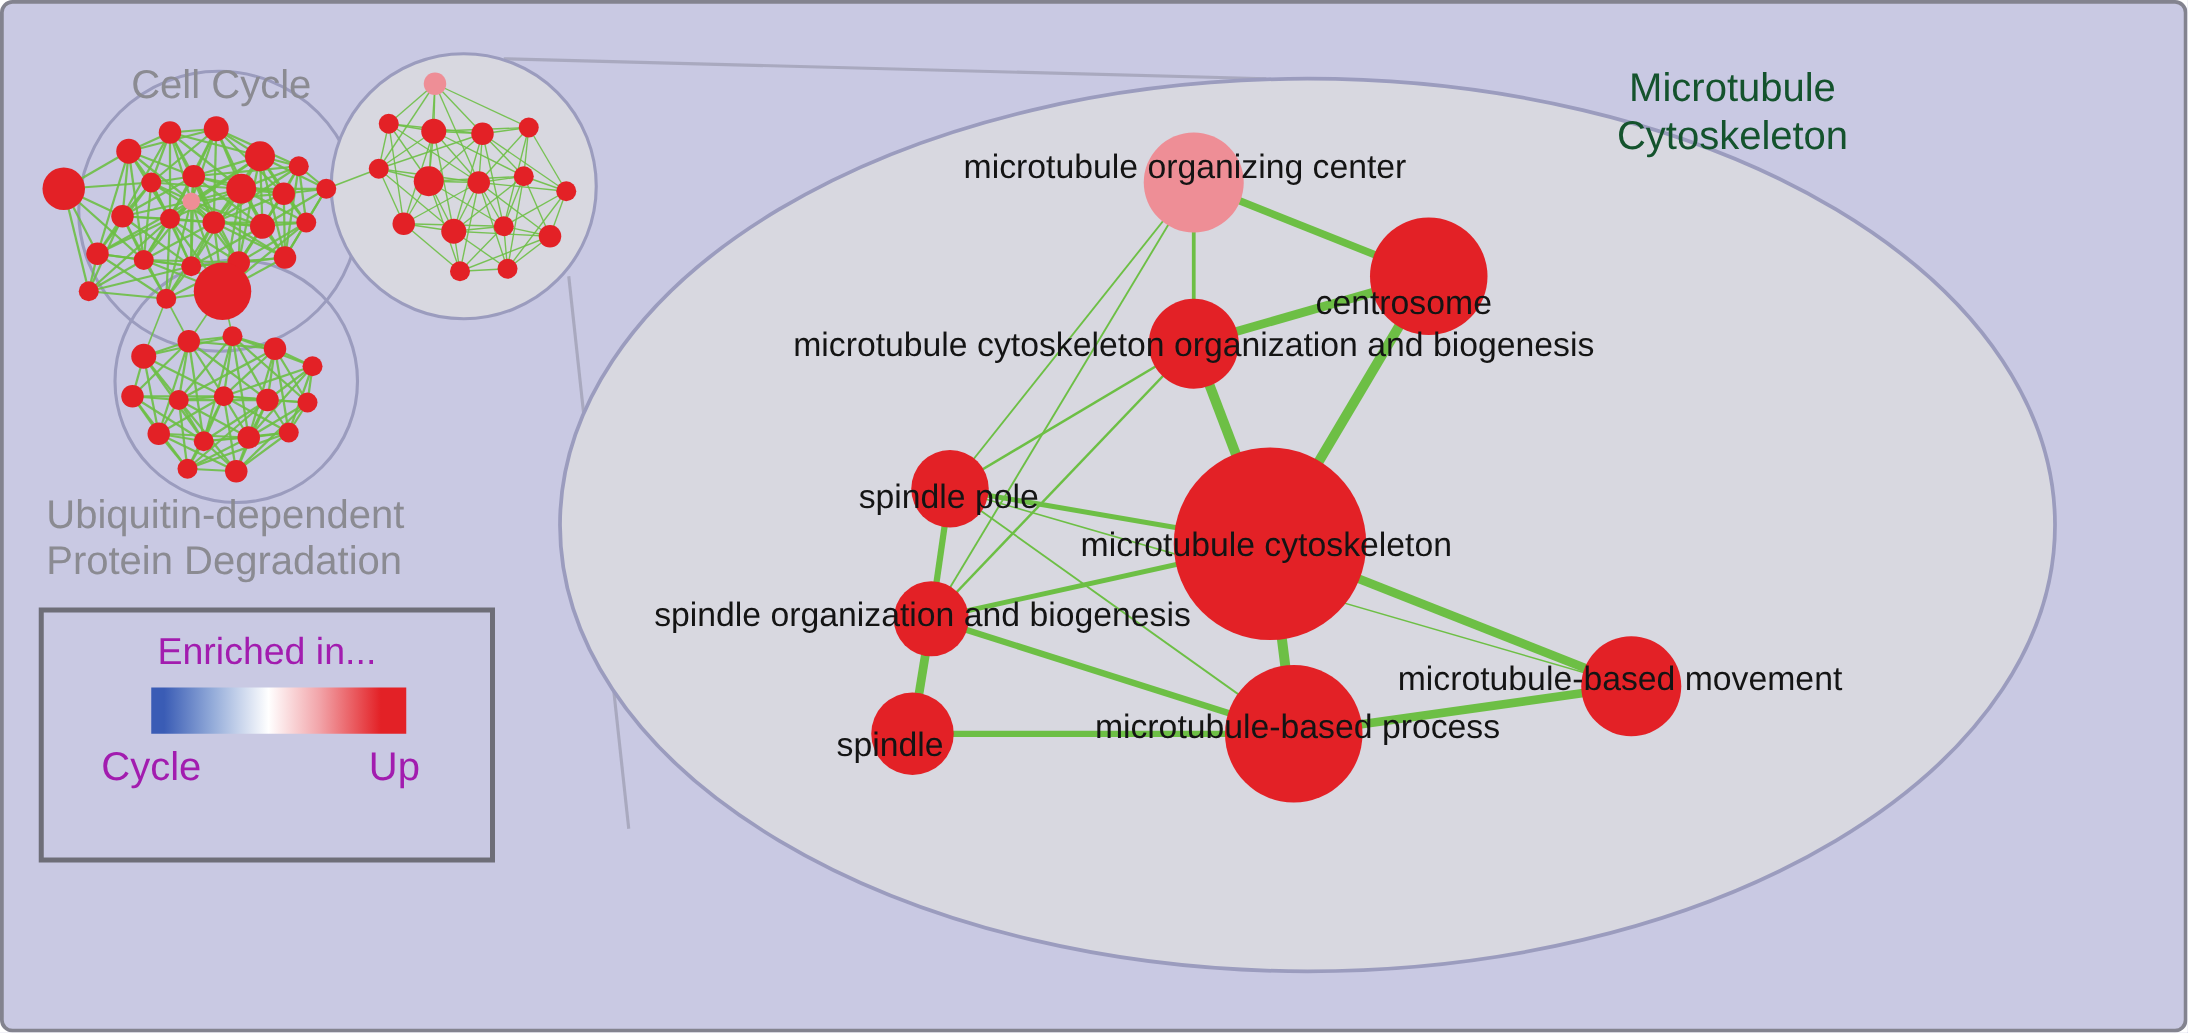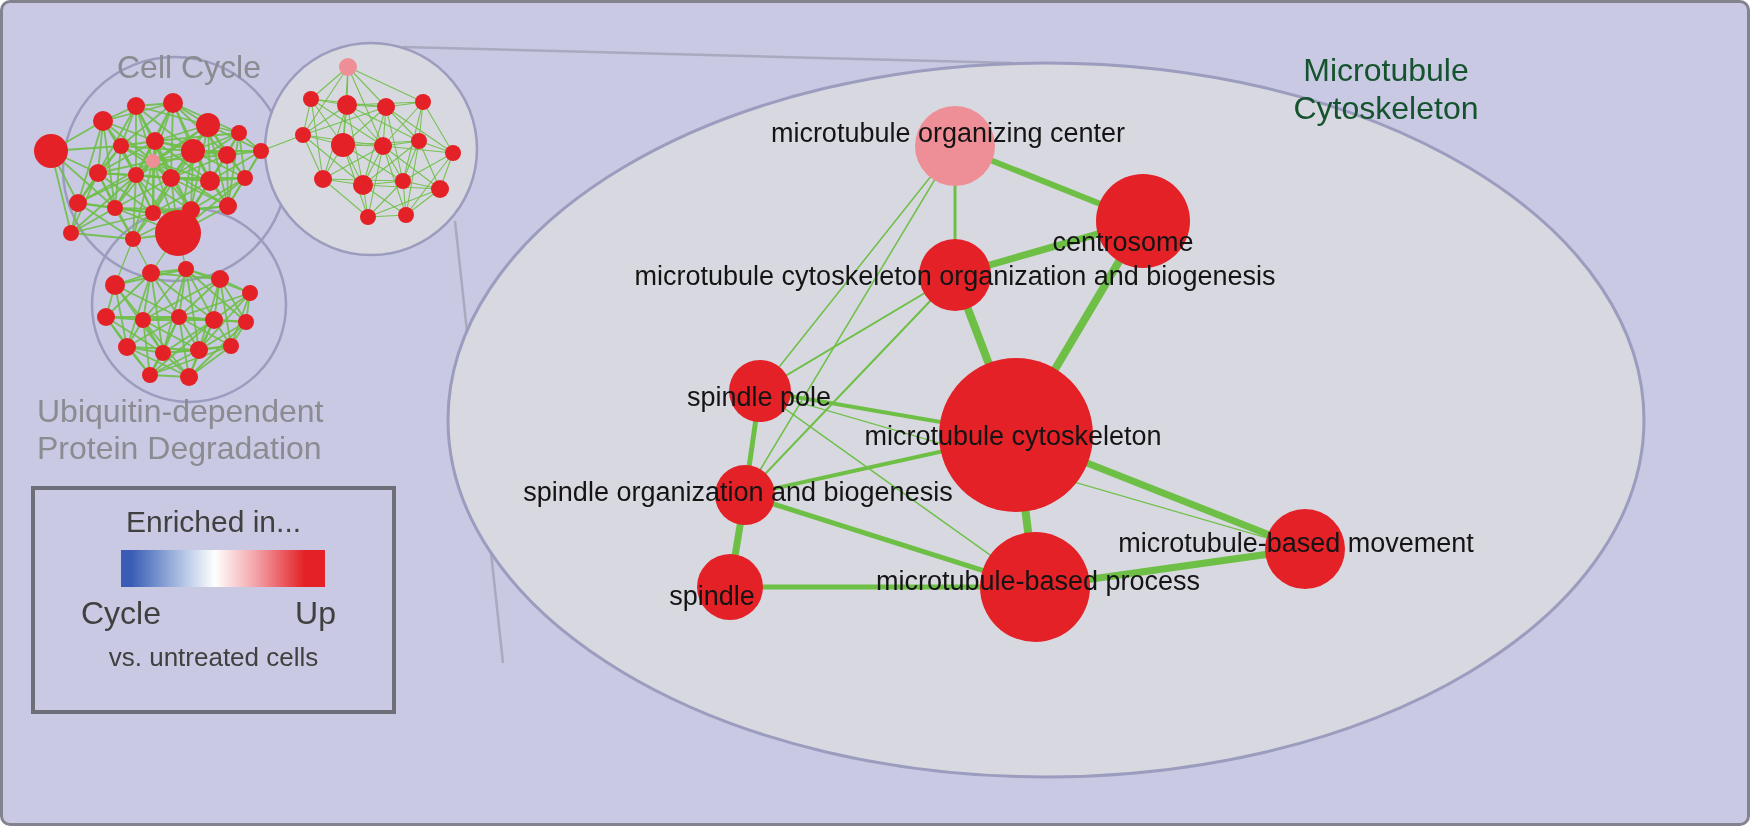--- a/index.html
+++ b/index.html
@@ -16,31 +16,31 @@
   #network-svg { position: absolute; left: 0; top: 0; }
   .node-label {
     font-family: "Liberation Sans", sans-serif;
     font-size: 27px;
     fill: #141414;
     text-anchor: middle;
     dominant-baseline: central;
   }
   .overlay-label { position: absolute; white-space: nowrap; }
   .cluster-gray { color: #8b8b92; font-size: 32px; }
-  .label-cell-cycle { left: 186px; top: 46px; transform: translateX(-50%); }
+  .label-cell-cycle { left: 174px; top: 46px; transform: translateX(-50%); }
   .label-ubiquitin { left: 34px; top: 390px; line-height: 37px; }
   .label-microtubule { left: 1383px; top: 48px; transform: translateX(-50%); text-align: center; color: #14532d; font-size: 32px; line-height: 38px; }
   .legend {
     position: absolute;
     left: 28px; top: 483px;
-    width: 365px; height: 228px;
+    width: 365px; height: 204px;
     box-sizing: border-box;
     border: 4px solid #6e6e78;
     text-align: center;
-    color: #404040;
+    color: #a21caf;
   }
   .legend-title { margin-top: 15px; font-size: 30px; }
   .legend-gradient { margin: 11px 0 0 86px; width: 204px; height: 37px; }
   .legend-downup {
     display: flex; justify-content: space-between;
     padding: 8px 56px 0 46px; font-size: 32px;
   }
   .legend-caption { font-size: 26px; margin-top: 10px; }
   .legend-caption + .legend-caption { margin-top: 4px; }
 </style>
@@ -477,16 +477,15 @@
     <div>Cytoskeleton</div>
   </div>
 
   <div class="legend">
     <div class="legend-title">Enriched in...</div>
     <div class="legend-gradient" id="legend-gradient" style="background: linear-gradient(90deg, rgb(58, 92, 181) 0%, rgb(58, 92, 181) 5%, rgb(147, 171, 217) 24%, rgb(255, 255, 255) 46%, rgb(242, 164, 169) 66%, rgb(227, 33, 38) 90%, rgb(227, 33, 38) 100%);"></div>
     <div class="legend-downup">
       <span>Cycle</span>
       <span>Up</span>
     </div>
-    <div class="legend-caption">vs. untreated cells</div>
   </div>
 
 </div>
 
 </body></html>

